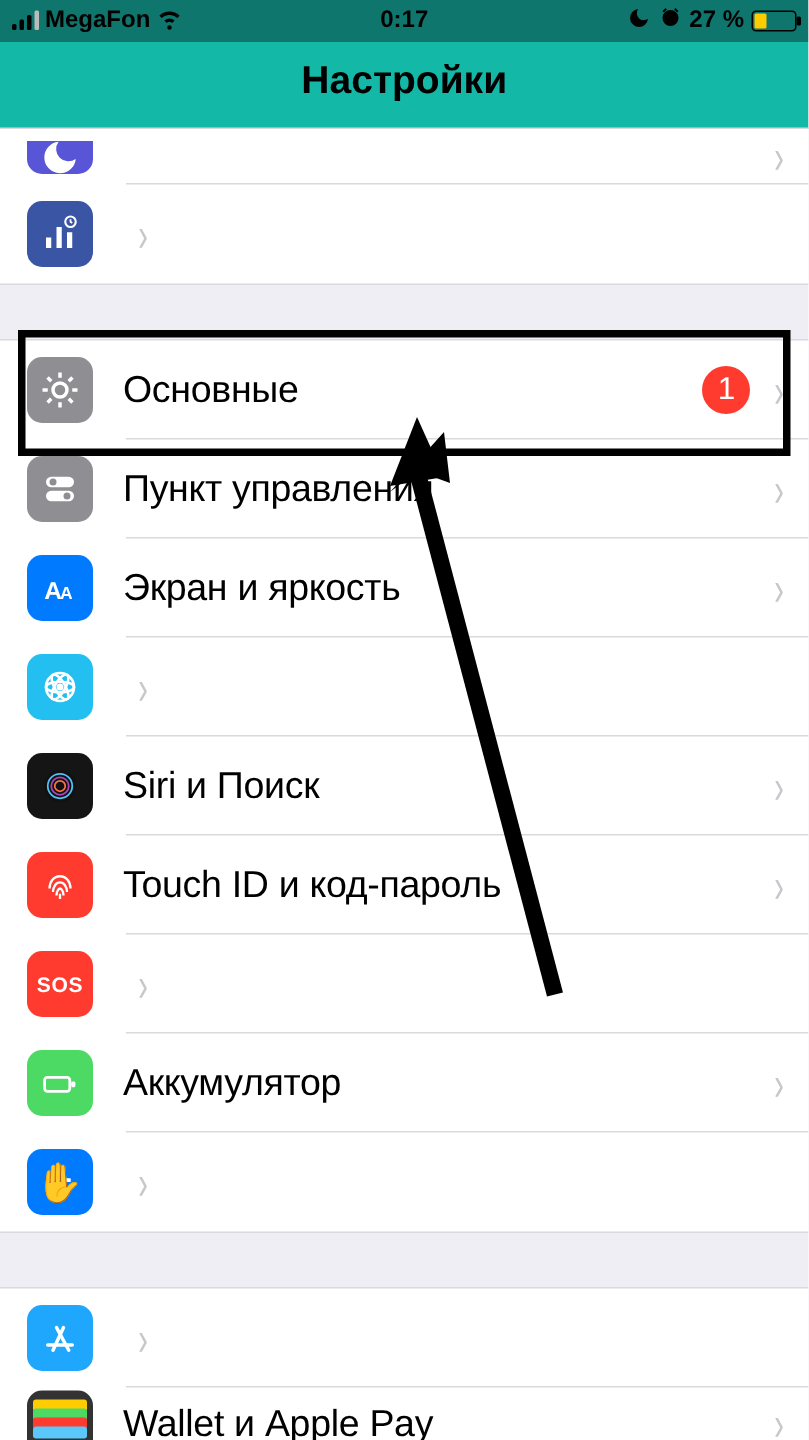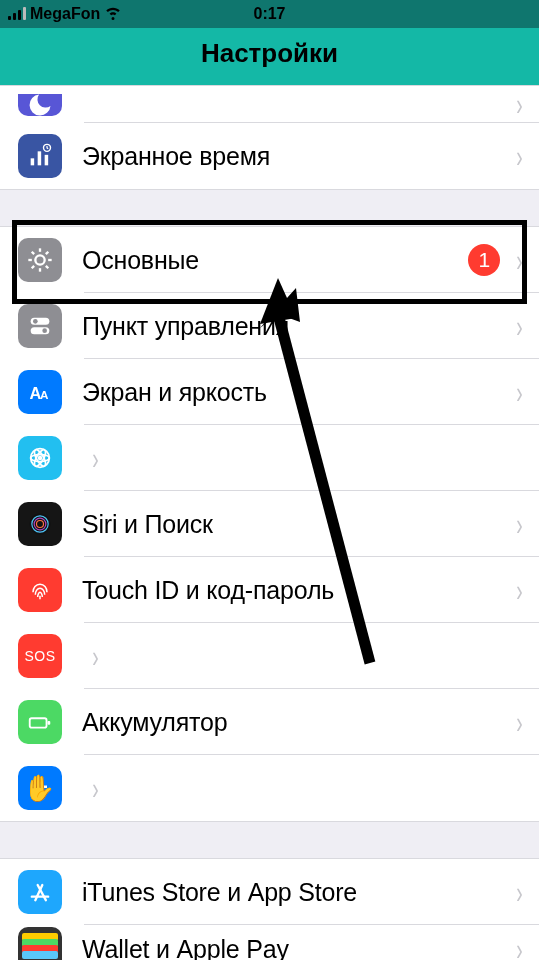--- a/index.html
+++ b/index.html
@@ -113,21 +113,21 @@
   .ic-purple { background:#5856d6; color:#fff; }
   .ic-gray   { background:#8e8e93; color:#fff; }
   .ic-blue   { background:#007aff; color:#fff; }
   .ic-cyan   { background:#22bff0; color:#fff; }
   .ic-black  { background:#151515; color:#fff; }
   .ic-red    { background:#ff3b30; color:#fff; }
   .ic-green  { background:#4cd964; color:#fff; }
   .ic-blue2  { background:#007aff; color:#fff; }
   .ic-appstore { background:#1ea7fd; color:#fff; }
   .ic-wallet { background:#000; }
-  .ic-sos    { background:#ff3b30; color:#fff; font-weight:400; font-size:14px; letter-spacing:0.5px;}
+  .ic-sos    { background:#ff3b30; color:#fff; font-weight:700; font-size:14px; letter-spacing:0.5px;}
   .ic-darkblue { background:#3955a3; color:#fff; }
 
   .icon-wrap svg { width: 28px; height: 28px; }
 
 </style>
 </head>
 <body>
 
 <div class="status-bar">
   <div class="status-left">
@@ -138,20 +138,36 @@
         <span></span>
     </span>
     <span>MegaFon</span>
     <span>
       <svg viewBox="0 0 24 24" width="18" height="18">
           <path fill="#000" d="M12 18.5a2 2 0 1 0 .001 4.001A2 2 0 0 0 12 18.5zm-4.5-4.2l2.1 2.1c1.3-1.3 3.5-1.3 4.8 0l2.1-2.1c-2.5-2.5-6.5-2.5-9 0zM3 10l2.1 2.1c3.8-3.8 10-3.8 13.8 0L21 10C16 5 8 5 3 10z"></path>
         </svg>
     </span>
   </div>
   <div class="status-center">0:17</div>
+  <div class="status-right">
+    <span>
+      <svg viewBox="0 0 24 24" width="16" height="16">
+          <path fill="#000" d="M21 12.8A9 9 0 1 1 11.2 3a7 7 0 0 0 9.8 9.8z"></path>
+        </svg>
+    </span>
+    <span>
+      <svg viewBox="0 0 24 24" width="16" height="16">
+          <path fill="#000" d="M12 4a8 8 0 1 0 0 16 8 8 0 0 0 0-16zm1 8V7h-2v6h5v-1h-3zM4 5l3-3 1.4 1.4L5.4 6.4 4 5zm13-3l3 3-1.4 1.4L15.6 3.4 17 2z"></path>
+        </svg>
+    </span>
+    <span>27 %</span>
+    <span class="battery">
+        <span class="fill"></span>
+      </span>
+  </div>
 </div>
 
 <div class="nav-title">Настройки</div>
 
 <div class="section cut-top first-gap">
   <div class="row partial-top" style="min-height:22px;">
     <div class="icon-wrap ic-purple" style="height:22px;border-radius:0 0 10px 10px;">
       <svg viewBox="0 0 24 24" width="22" height="18">
           <path fill="#fff" d="M21 12.8A9 9 0 1 1 11.2 3a7 7 0 0 0 9.8 9.8z"></path>
         </svg>
@@ -163,21 +179,20 @@
   <div class="row">
     <div class="icon-wrap ic-darkblue">
       <svg viewBox="0 0 24 24">
           <rect x="4" y="14" width="3" height="6" fill="#fff"></rect>
           <rect x="10" y="8" width="3" height="12" fill="#fff"></rect>
           <rect x="16" y="11" width="3" height="9" fill="#fff"></rect>
           <circle cx="18" cy="5" r="3" fill="none" stroke="#fff" stroke-width="1.2"></circle>
           <path d="M18 3.5V5l1 .7" stroke="#fff" stroke-width="1" fill="none"></path>
         </svg>
     </div>
-    <span class="label">Экранное время</span>
     <span class="chevron">›</span>
 
   </div>
 </div>
 
 <div class="section">
   <div class="row">
     <div class="icon-wrap ic-gray">
       <svg viewBox="0 0 24 24">
           <circle cx="12" cy="12" r="4" fill="none" stroke="#fff" stroke-width="2"></circle>
@@ -303,21 +318,20 @@
   <div class="row">
     <div class="icon-wrap ic-appstore">
       <svg viewBox="0 0 24 24">
           <g stroke="#fff" stroke-width="2" stroke-linecap="round">
             <line x1="8" y1="19" x2="14" y2="6"></line>
             <line x1="10" y1="6" x2="17" y2="19"></line>
             <line x1="5" y1="16" x2="19" y2="16"></line>
           </g>
         </svg>
     </div>
-    <span class="label">iTunes Store и App Store</span>
     <span class="chevron">›</span>
     <div class="divider"></div>
   </div>
   <div class="row" style="min-height:48px;">
     <div class="icon-wrap ic-wallet" style="background:#333;overflow:hidden;">
       <div style="width:100%;height:100%;position:relative;">
         <div style="position:absolute;left:4px;right:4px;top:6px;height:8px;background:#ffcc00;border-radius:2px;"></div>
         <div style="position:absolute;left:4px;right:4px;top:12px;height:8px;background:#4cd964;border-radius:2px;"></div>
         <div style="position:absolute;left:4px;right:4px;top:18px;height:8px;background:#ff3b30;border-radius:2px;"></div>
         <div style="position:absolute;left:4px;right:4px;top:24px;height:8px;background:#5ac8fa;border-radius:2px;"></div>

